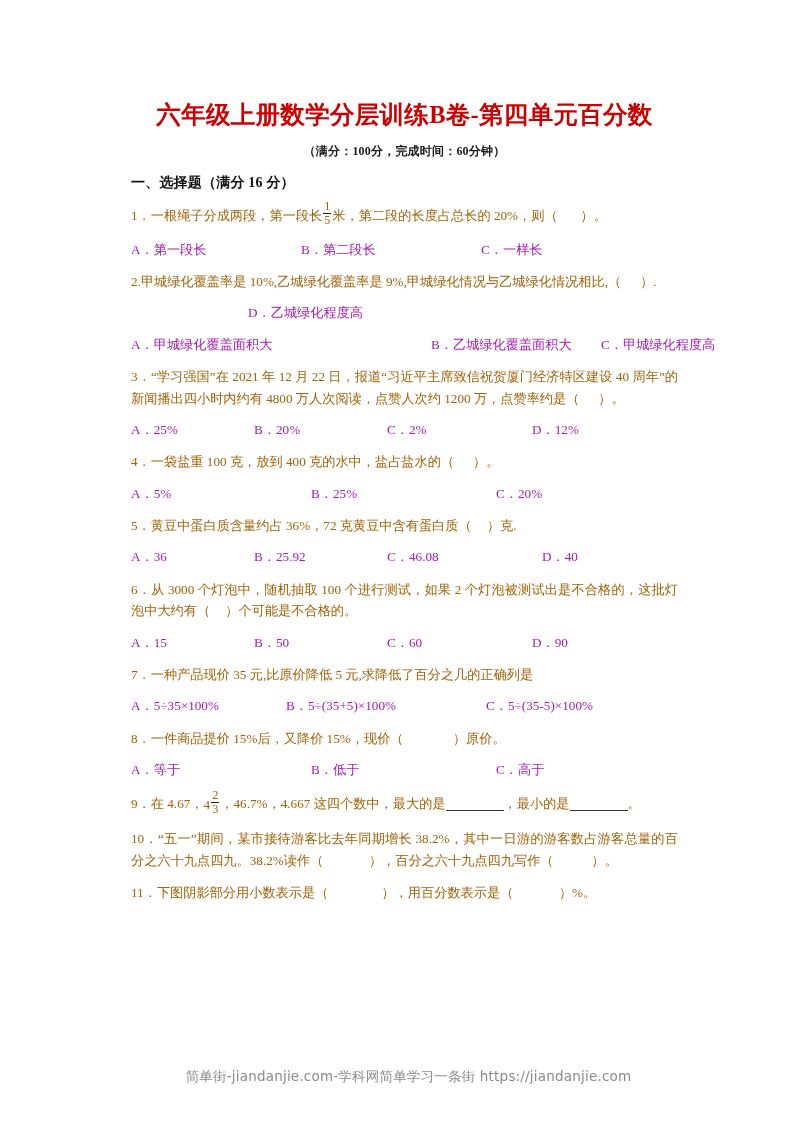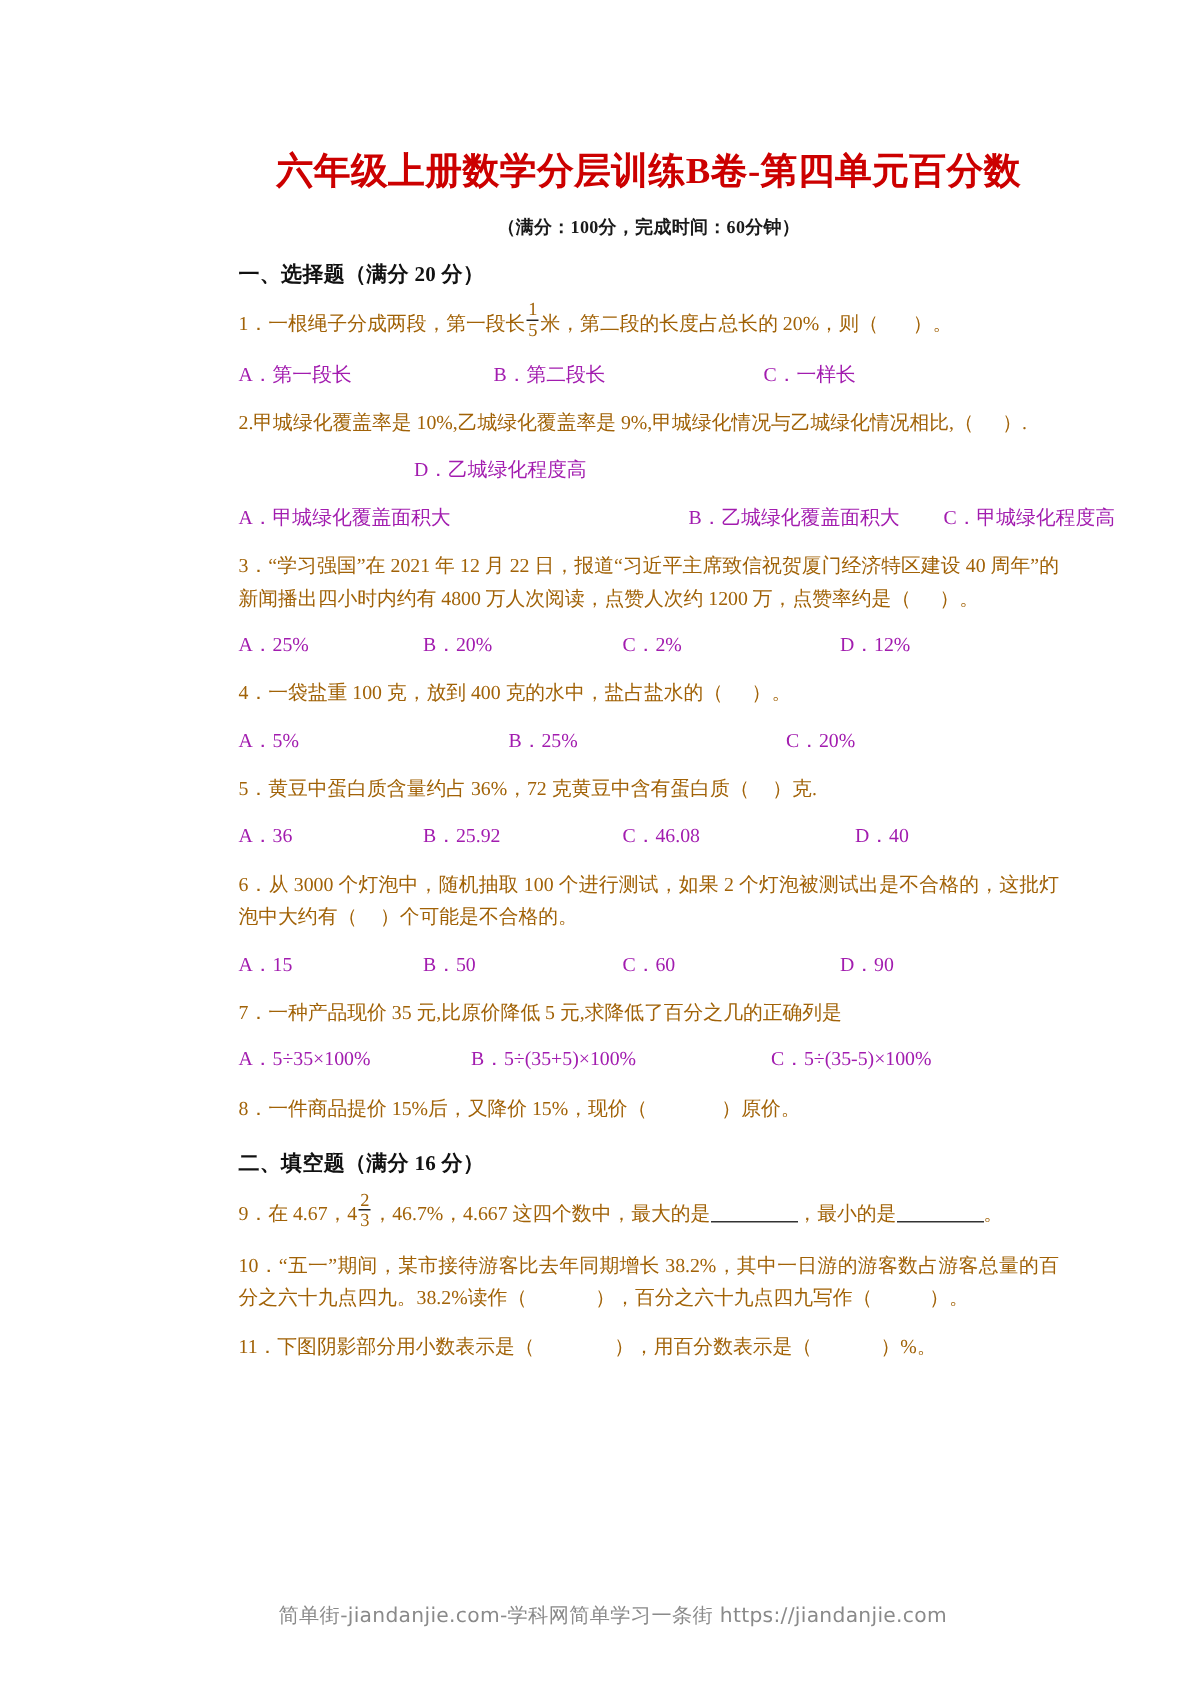--- a/index.html
+++ b/index.html
@@ -20,21 +20,20 @@
     left: 0; top: 0;
     width: 793px;
     height: 1122px;
     padding: 0;
   }
   .content {
     position: absolute;
     left: 131px;
     top: 0;
     width: 547px;
-    margin-left: 28px;
   }
 
   
   .doc-title {
     text-align: center;
     color: #cc0000;
     font-weight: bold;
     font-size: 24.5px;
     letter-spacing: 0.3px;
     margin-top: 100px;
@@ -130,21 +129,21 @@
 </style>
 </head>
 <body>
 
 <div class="page">
   <div class="content">
 
     <div class="doc-title">六年级上册数学分层训练B卷-第四单元百分数</div>
     <div class="doc-subtitle">（满分：100分，完成时间：60分钟）</div>
 
-    <div class="section-head">一、选择题（满分 20 分）</div>
+    <div class="section-head">一、选择题（满分 16 分）</div>
 
     <div class="q">
       <span>1．</span><span>一根绳子分成两段，第一段长</span><span class="frac"><span class="num">1</span><span class="den">5</span></span><span>米，第二段的长度占总长的 20%，则（</span><span class="blank-paren">&nbsp;&nbsp;&nbsp;&nbsp;&nbsp;&nbsp;</span><span>）。</span>
     </div>
     <div class="opts">
       <span class="opt" style="width:170px">A．第一段长</span><span class="opt" style="width:180px">B．第二段长</span><span class="opt">C．一样长</span>
     </div>
 
     <div class="q">
       <span>2.</span><span>甲城绿化覆盖率是 10%,乙城绿化覆盖率是 9%,甲城绿化情况与乙城绿化情况相比,（</span><span class="blank-paren">&nbsp;&nbsp;&nbsp;&nbsp;&nbsp;</span><span>）.</span>
@@ -187,22 +186,24 @@
     <div class="q">
       <span>7．</span><span>一种产品现价 35 元,比原价降低 5 元,求降低了百分之几的正确列是</span>
     </div>
     <div class="opts">
       <span class="opt" style="width:155px">A．5÷35×100%</span><span class="opt" style="width:200px">B．5÷(35+5)×100%</span><span class="opt">C．5÷(35-5)×100%</span>
     </div>
 
     <div class="q">
       <span>8．</span><span>一件商品提价 15%后，又降价 15%，现价（</span><span class="blank-paren">&nbsp;&nbsp;&nbsp;&nbsp;&nbsp;&nbsp;&nbsp;&nbsp;&nbsp;&nbsp;&nbsp;&nbsp;&nbsp;</span><span>）原价。</span>
     </div>
-
-    <div class="section-head second">二、填空题（满分 16 分）</div>
+    <div class="opts">
+      <span class="opt" style="width:180px">A．等于</span><span class="opt" style="width:185px">B．低于</span><span class="opt">C．高于</span>
+    </div>
+
 
     <div class="q">
       <span>9．</span><span>在 4.67，</span><span class="mixed"><span>4</span><span class="frac"><span class="num">2</span><span class="den">3</span></span></span><span>，46.7%，4.667 这四个数中，最大的是</span><span class="fill-line" style="width:58px"></span><span>，最小的是</span><span class="fill-line" style="width:58px"></span><span>。</span>
     </div>
 
     <div class="q">
       <span>10．</span><span>“五一”期间，某市接待游客比去年同期增长 38.2%，其中一日游的游客数占游客总量的百分之六十九点四九。38.2%读作（</span><span class="blank-paren">&nbsp;&nbsp;&nbsp;&nbsp;&nbsp;&nbsp;&nbsp;&nbsp;&nbsp;&nbsp;&nbsp;&nbsp;</span><span>），百分之六十九点四九写作（</span><span class="blank-paren">&nbsp;&nbsp;&nbsp;&nbsp;&nbsp;&nbsp;&nbsp;&nbsp;&nbsp;&nbsp;</span><span>）。</span>
     </div>
 
     <div class="q">

